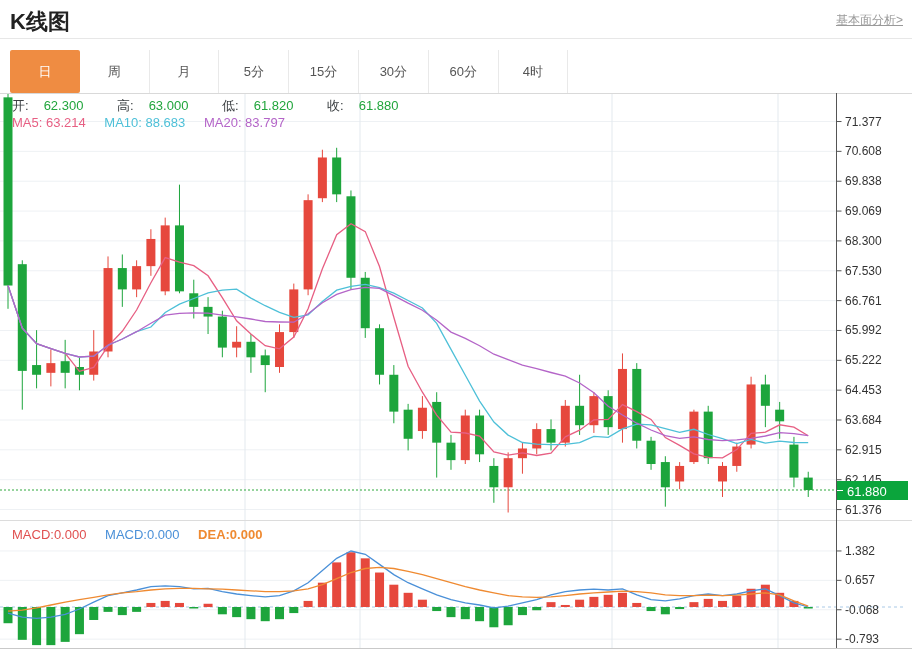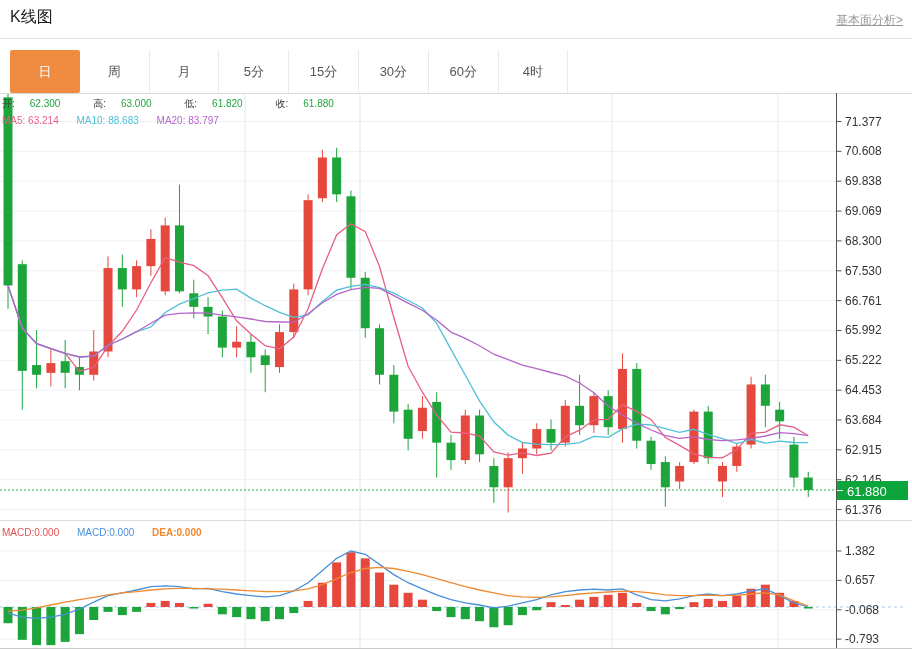--- a/index.html
+++ b/index.html
@@ -1,27 +1,27 @@
 <!DOCTYPE html>
 <html style="--accent-orange: #ef8c42; --up-red: #e6483d; --down-green: #1da53c; --badge-green: #0ba53c; --price-line-green: #2fa83c; --ohlc-green: #21a53c; --ma5-pink: #e75f83; --ma10-cyan: #4ec0d8; --ma20-purple: #b465c8; --macd-red: #e05050; --diff-blue: #4a90d8; --dea-orange: #ef8a31; --axis-text: #333333; --grid-line: #eef1f4; --vgrid-line: #e3e9ee; --axis-line: #555555; --zero-dash: #a9c9e6; --link-gray: #999999; --border-light: #e7e7e7;"><head>
 <meta charset="utf-8">
 <style>
   html,body{margin:0;padding:0;background:#fff;}
   .page{position:relative;width:912px;height:650px;background:#fff;overflow:hidden;
         font-family:"Liberation Sans","DejaVu Sans",sans-serif;}
   .header{position:absolute;left:0;top:0;width:912px;height:38px;
           border-bottom:1px solid var(--border-light,#e7e7e7);background:#fff;}
-  .title{position:absolute;left:10px;top:7px;font-size:16px;font-weight:normal;color:#222;}
+  .title{position:absolute;left:10px;top:7px;font-size:22px;font-weight:bold;color:#222;}
   .fund-link{position:absolute;right:9px;top:12px;font-size:12px;color:var(--link-gray,#999);cursor:pointer;text-decoration:underline;}
   .tabbar{position:absolute;left:10px;top:50px;height:43px;display:flex;}
   .tab{width:69.8px;height:43px;line-height:43px;text-align:center;font-size:13px;color:#555;
        background:#fff;border-right:1px solid #e9e9e9;box-sizing:border-box;cursor:pointer;}
   .tab.selected{background:var(--accent-orange,#ef8c42);color:#fff;border-right:none;border-radius:2px;}
   svg.chart{position:absolute;left:0;top:0;}
-  .legend-row{position:absolute;left:2px;font-size:10px;white-space:nowrap;z-index:3;}
+  .legend-row{position:absolute;left:12px;font-size:13px;white-space:nowrap;z-index:3;}
   .ohlc-row{top:97px;}
   .ma-row{top:115px;}
   .macd-row{top:527px;}
   .legend-row span{margin-right:15px;}
   .ohlc-label{color:#3c4043;}
   .ohlc-value{color:var(--ohlc-green,#21a53c);}
   .ohlc-pair{margin-right:15px;}
   .ma5{color:var(--ma5-pink,#e75f83);}
   .ma10{color:var(--ma10-cyan,#4ec0d8);}
   .ma20{color:var(--ma20-purple,#b465c8);}

